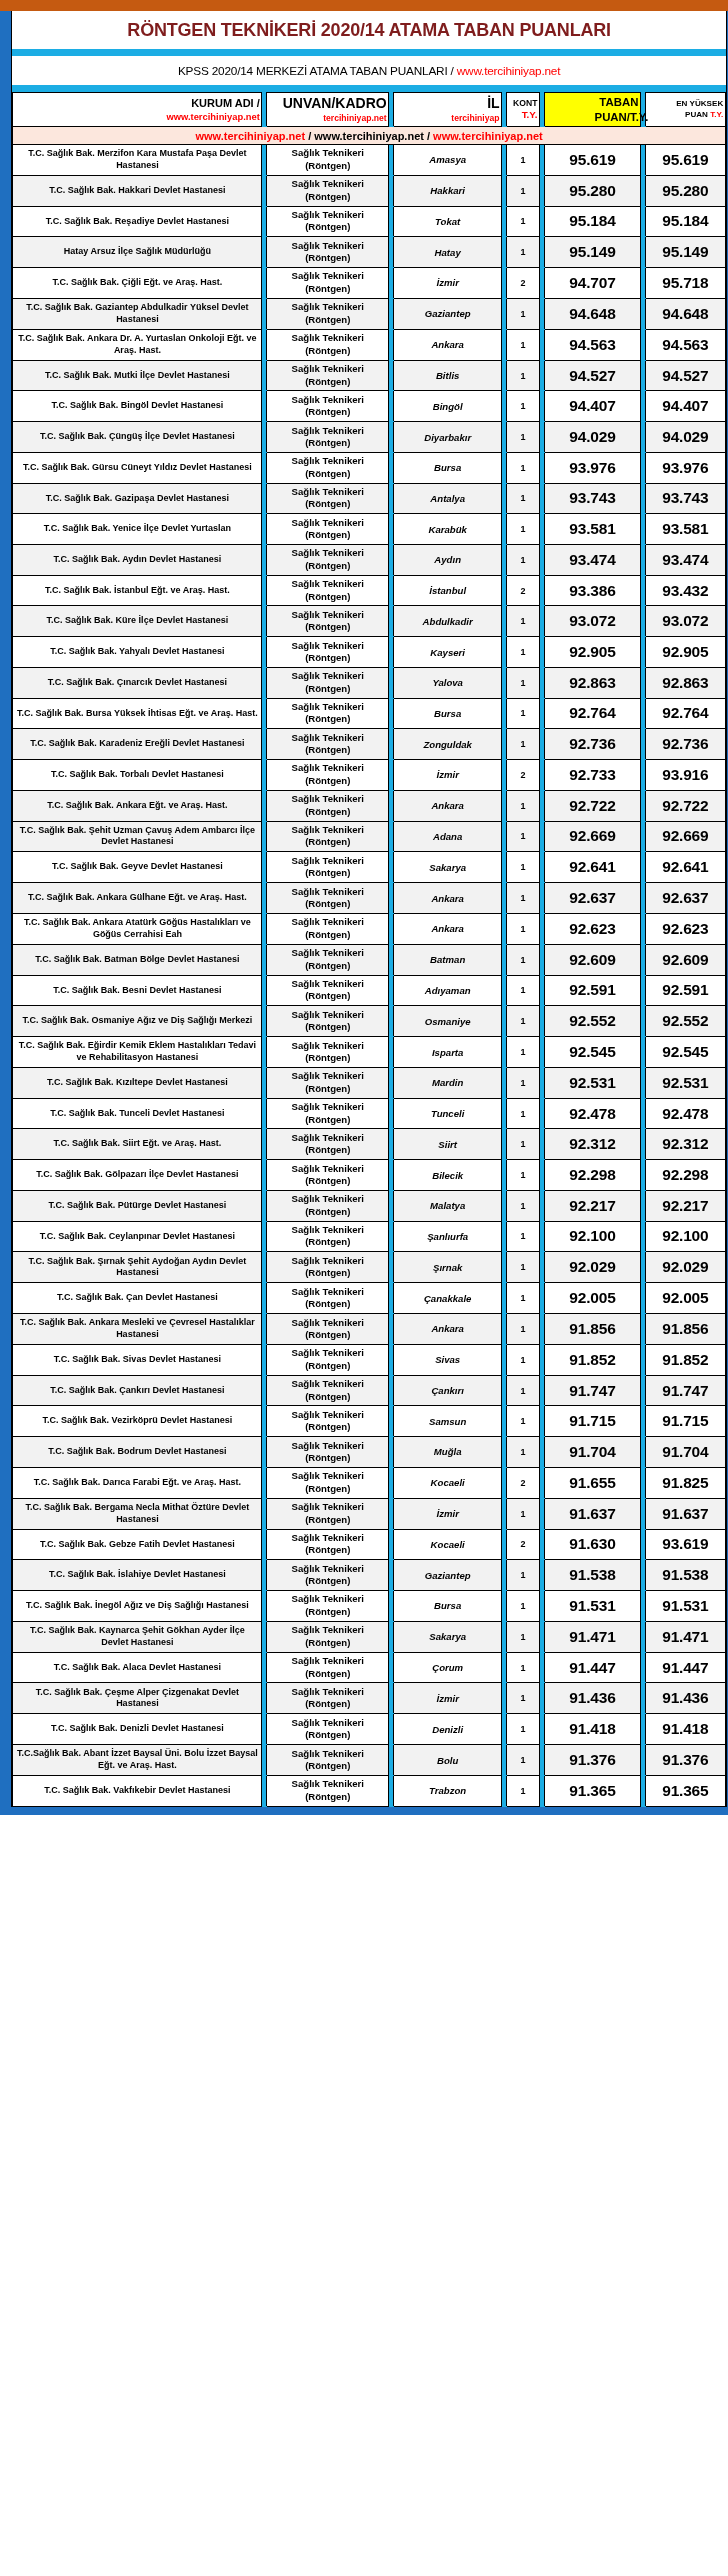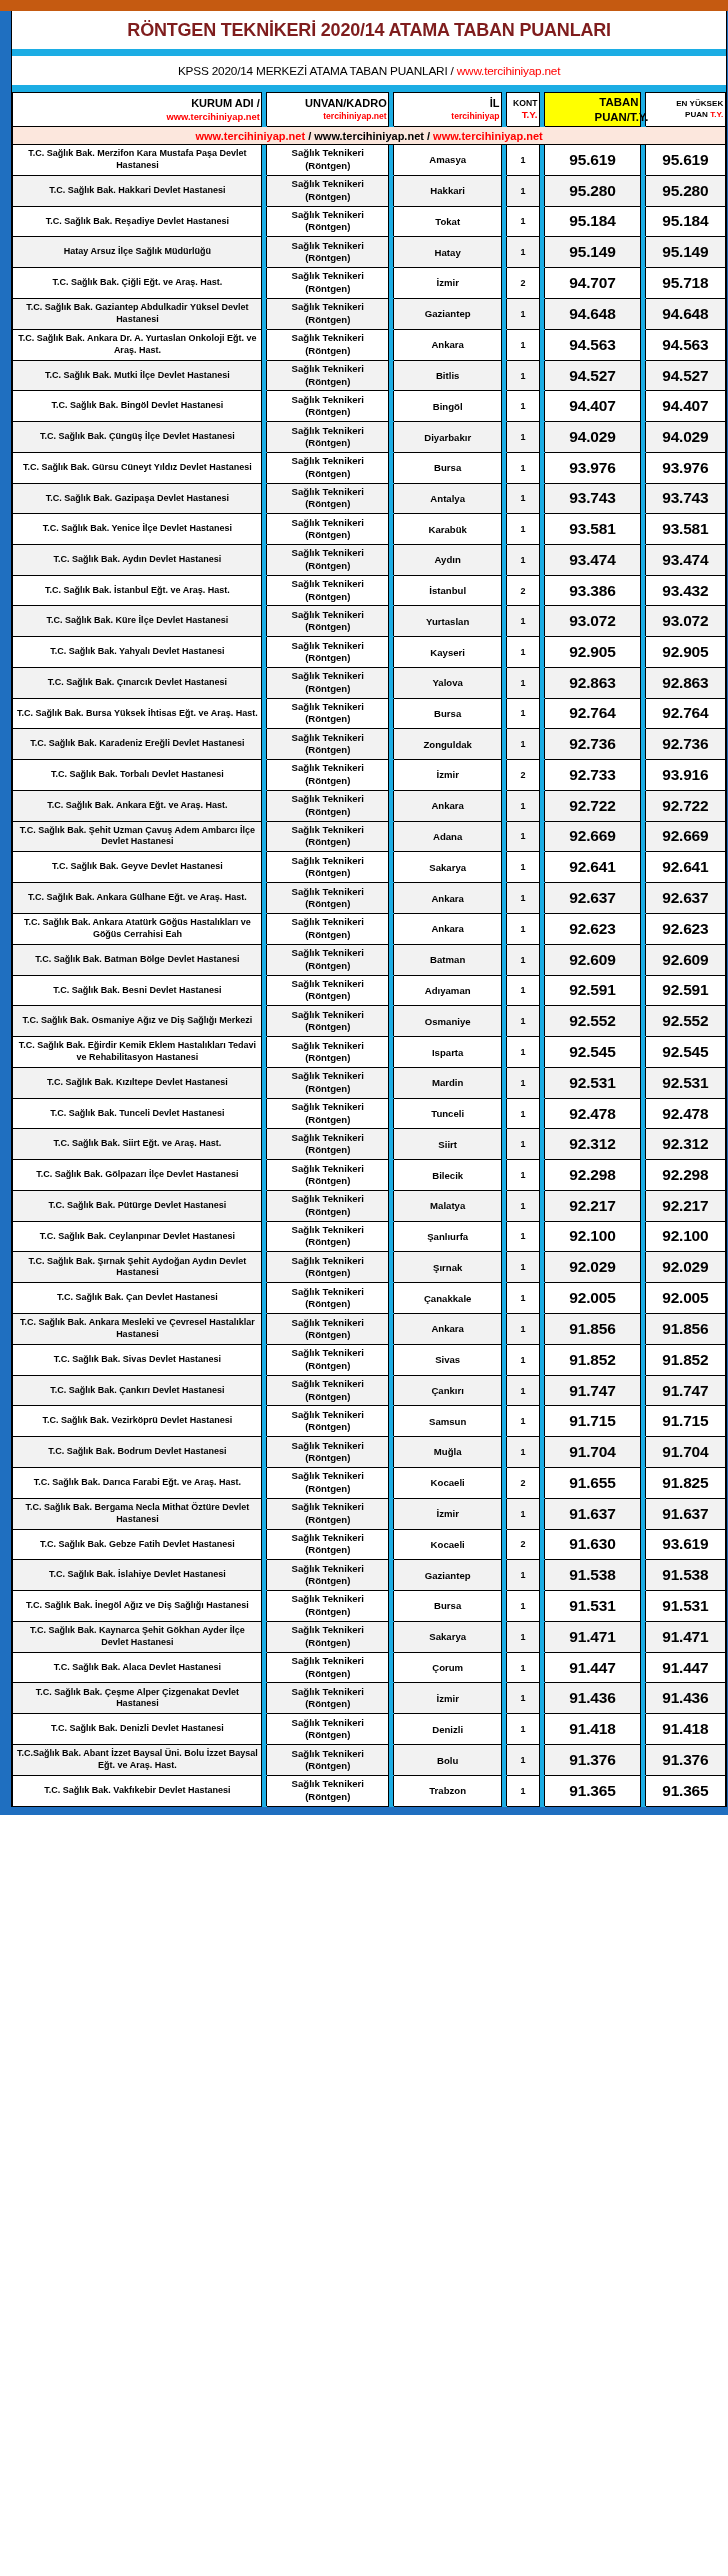--- a/index.html
+++ b/index.html
@@ -102,21 +102,21 @@
   thead th {
     text-align: right;
     font-weight: bold;
     background: #ffffff;
     font-size: 10.6px;
     line-height: 1.25;
     padding: 4.9px 1.6px;
   }
   thead th .h1 { display: block; font-size: 11px; color:#000; }
   thead th .h2 { display: block; color: #ff0000; font-size: 9.4px; }
-  th.small .h1 { font-size: 11px; }
+  th.small .h1 { font-size: 14px; }
   th.small .h2 { font-size: 8.6px; }
   th.kont .h1 { font-size: 8.6px; }
   th.kont .h2 { font-size: 9.8px; }
   th.taban { background: #ffff00; }
   th.taban .h1 { font-size: 11.4px; }
   th.taban .h2 { font-size: 11.4px; color: #000; padding-left: 48px; }
   th.enyuk .h1 { font-size: 8.1px; }
   th.enyuk .h2 { font-size: 8.1px; color: #000; }
   th.enyuk .h2 .red { font-size: 8.1px; }
 
@@ -144,20 +144,21 @@
     font-size: 9.6px;
     font-weight: bold;
     line-height: 1.3;
     color: #000;
   }
   tbody td.il {
     text-align: center;
     font-size: 9.6px;
     font-weight: bold;
     color: #000;
+    font-style: italic;
   }
   tbody td.kont {
     text-align: center;
     font-size: 9px;
     font-weight: bold;
     color: #000;
   }
   tbody td.taban, tbody td.enyuk {
     text-align: center;
     font-size: 15.5px;
@@ -398,21 +399,21 @@
               <td class="sep-col"></td>
               <td class="il">Antalya</td>
               <td class="sep-col"></td>
               <td class="kont">1</td>
               <td class="sep-col"></td>
               <td class="taban">93.743</td>
               <td class="sep-col"></td>
               <td class="enyuk">93.743</td>
             </tr>
             <tr>
-              <td class="kurum">T.C. Sağlık Bak. Yenice İlçe Devlet Hastanesi</td>
+              <td class="kurum">T.C. Sağlık Bak. Yenice İlçe Devlet Yurtaslan</td>
               <td class="sep-col"></td>
               <td class="unvan">Sağlık Teknikeri<br>(Röntgen)</td>
               <td class="sep-col"></td>
               <td class="il">Karabük</td>
               <td class="sep-col"></td>
               <td class="kont">1</td>
               <td class="sep-col"></td>
               <td class="taban">93.581</td>
               <td class="sep-col"></td>
               <td class="enyuk">93.581</td>
@@ -441,21 +442,21 @@
               <td class="sep-col"></td>
               <td class="taban">93.386</td>
               <td class="sep-col"></td>
               <td class="enyuk">93.432</td>
             </tr>
             <tr class="alt">
               <td class="kurum">T.C. Sağlık Bak. Küre İlçe Devlet Hastanesi</td>
               <td class="sep-col"></td>
               <td class="unvan">Sağlık Teknikeri<br>(Röntgen)</td>
               <td class="sep-col"></td>
-              <td class="il">Yurtaslan</td>
+              <td class="il">Abdulkadir</td>
               <td class="sep-col"></td>
               <td class="kont">1</td>
               <td class="sep-col"></td>
               <td class="taban">93.072</td>
               <td class="sep-col"></td>
               <td class="enyuk">93.072</td>
             </tr>
             <tr>
               <td class="kurum">T.C. Sağlık Bak. Yahyalı Devlet Hastanesi</td>
               <td class="sep-col"></td>

